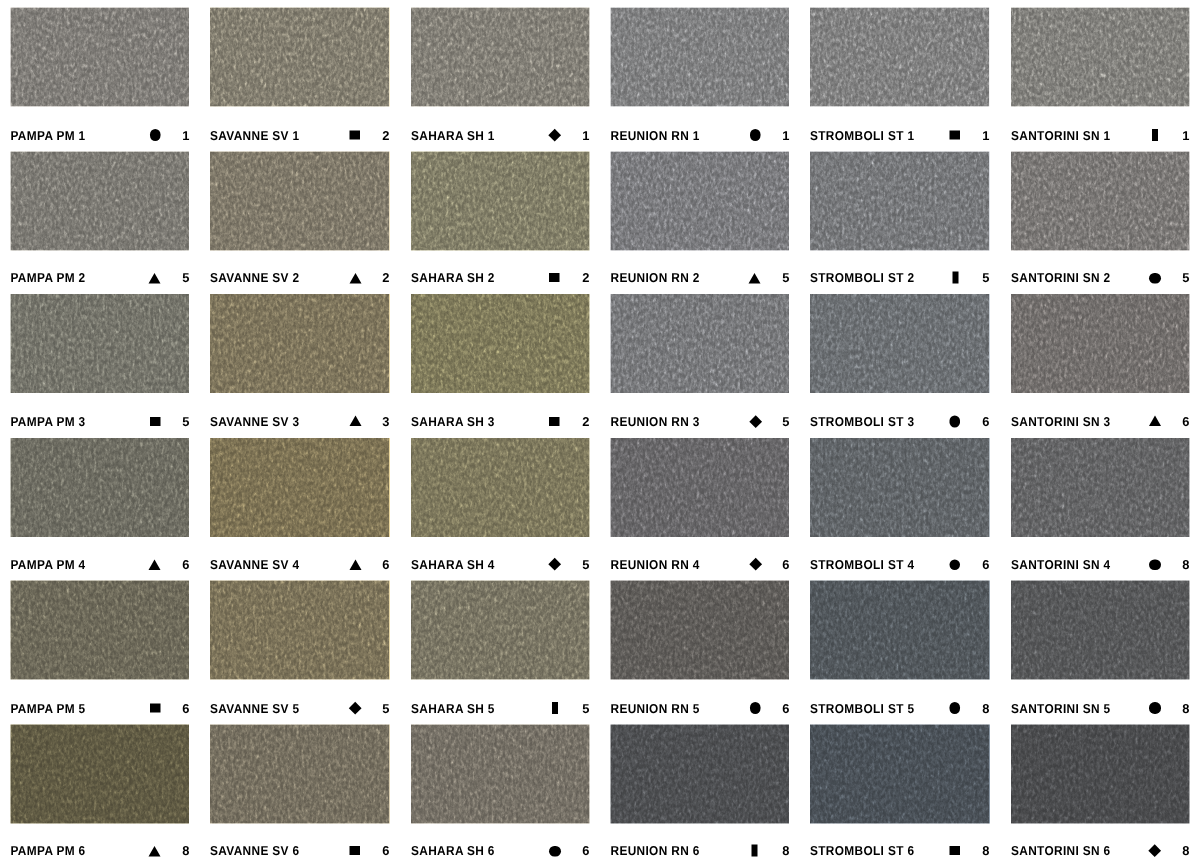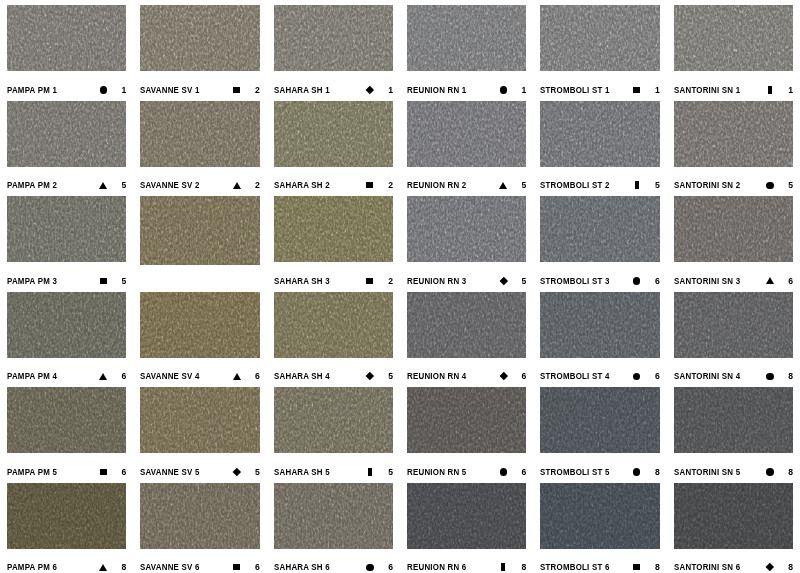--- a/index.html
+++ b/index.html
@@ -631,20 +631,28 @@
               </filter>
               <filter id="g74" x="0" y="0" width="100%" height="100%">
                 <feTurbulence type="fractalNoise" baseFrequency="0.5 0.28" numOctaves="3" seed="114" result="n2"></feTurbulence>
                 <feColorMatrix in="n2" type="matrix" values="0 0 0 0 0  0 0 0 0 0  0 0 0 0 0  0 1.1 0.7 0 -0.3" result="b"></feColorMatrix>
               </filter>
             </defs>
             <rect width="120" height="70" fill="#f9efd2" filter="url(#f74)"></rect>
             <rect width="120" height="70" fill="#f9efd2" filter="url(#g74)" opacity="0.9"></rect>
           </svg></div>
       </div>
+      <div class="caption">
+        <span class="cap-name">SAVANNE SV 3</span>
+        <span class="cap-spacer"></span>
+        <span class="sym">
+          <span class="s-triangle"></span>
+        </span>
+        <span class="cap-num">3</span>
+      </div>
     </div>
     <div class="cell">
       <div class="swatch" style="background:#f0e7ab">
         <div class="tex"><svg xmlns="http://www.w3.org/2000/svg" width="100%" height="100%" preserveAspectRatio="none" viewBox="0 0 120 70">
             <defs>
               <filter id="f15" x="0" y="0" width="100%" height="100%">
                 <feTurbulence type="fractalNoise" baseFrequency="0.55 0.32" numOctaves="4" seed="15" result="n"></feTurbulence>
                 <feColorMatrix in="n" type="matrix" values="0 0 0 0 0  0 0 0 0 0  0 0 0 0 0  1.2 0.6 0 0 -0.25" result="a"></feColorMatrix>
               </filter>
               <filter id="g15" x="0" y="0" width="100%" height="100%">

